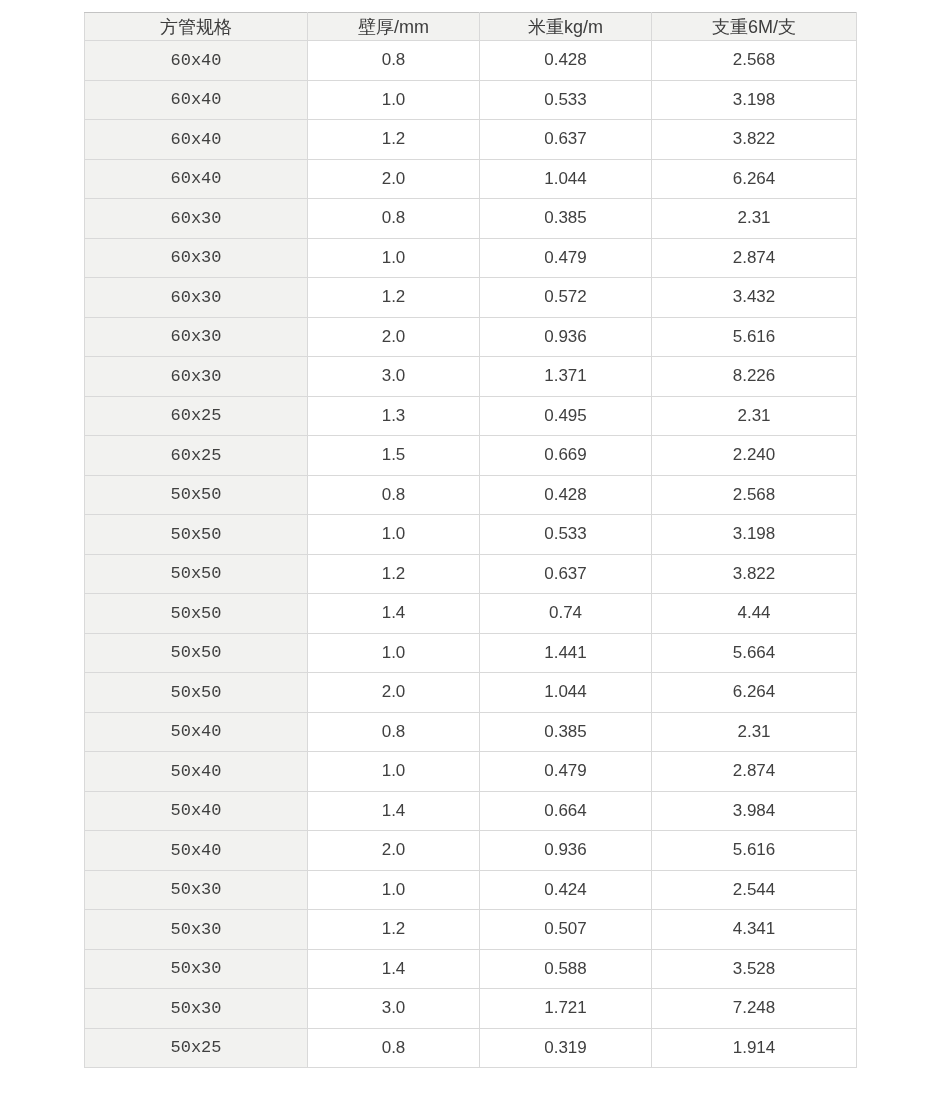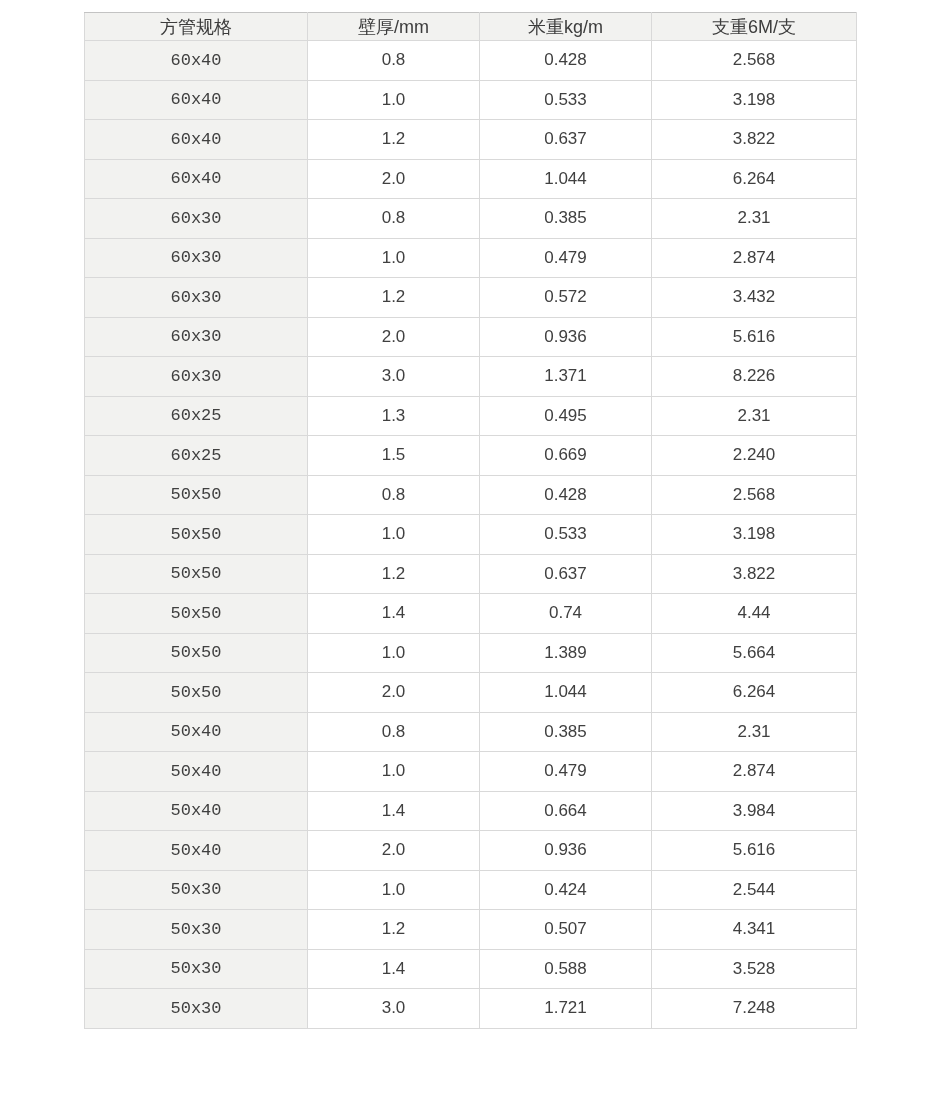--- a/index.html
+++ b/index.html
@@ -167,21 +167,21 @@
         </tr>
         <tr>
           <td>50x50</td>
           <td>1.4</td>
           <td>0.74</td>
           <td>4.44</td>
         </tr>
         <tr>
           <td>50x50</td>
           <td>1.0</td>
-          <td>1.389</td>
+          <td>1.441</td>
           <td>5.664</td>
         </tr>
         <tr>
           <td>50x50</td>
           <td>2.0</td>
           <td>1.044</td>
           <td>6.264</td>
         </tr>
         <tr>
           <td>50x40</td>
@@ -223,16 +223,22 @@
           <td>50x30</td>
           <td>1.4</td>
           <td>0.588</td>
           <td>3.528</td>
         </tr>
         <tr>
           <td>50x30</td>
           <td>3.0</td>
           <td>1.721</td>
           <td>7.248</td>
+        </tr>
+        <tr>
+          <td>50x25</td>
+          <td>0.8</td>
+          <td>0.319</td>
+          <td>1.914</td>
         </tr>
       </tbody>
   </table>
 </div>
 
 </body></html>

